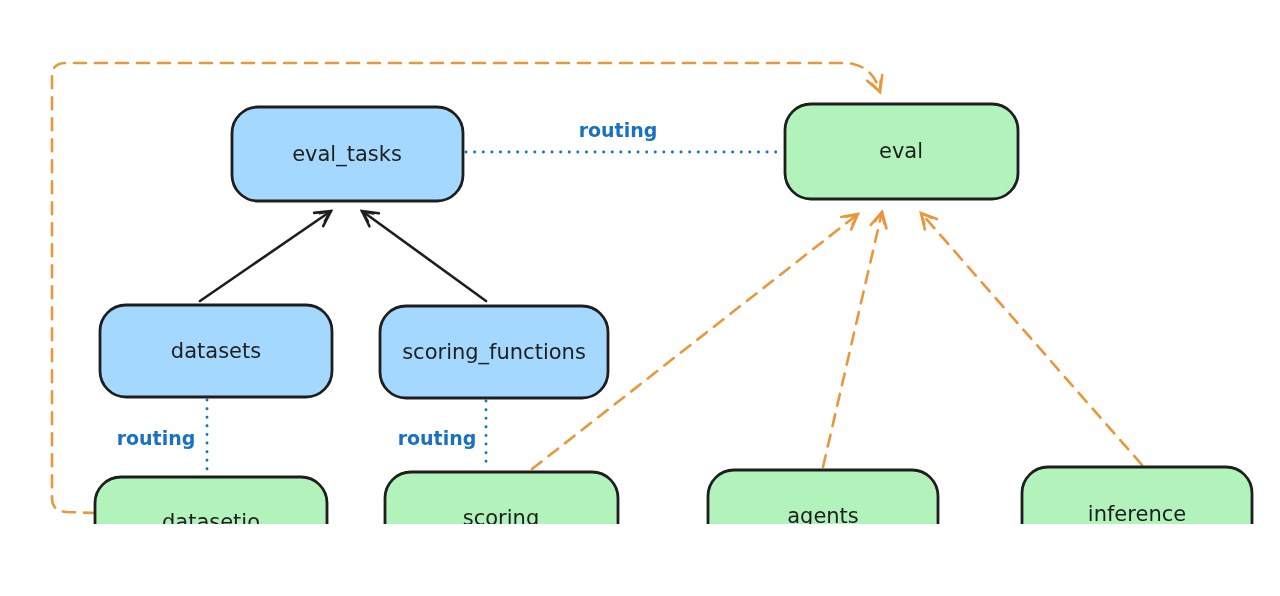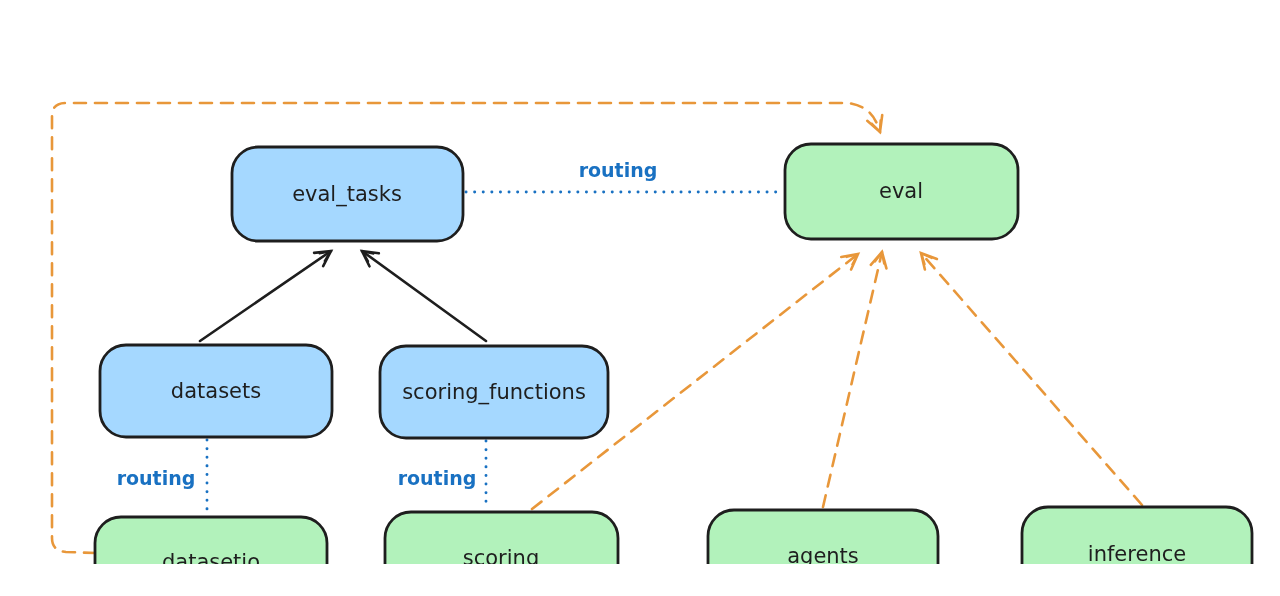--- a/index.html
+++ b/index.html
@@ -2,21 +2,20 @@
 <html><head>
 <meta charset="utf-8">
 <style>
   html,body{margin:0;padding:0;background:#ffffff;}
   .canvas{
     position:relative;
     width:1280px;height:524px;
     background:#ffffff;
     font-family:"DejaVu Sans", sans-serif;
     overflow:hidden;
-    margin-top:40px;
   }
   svg{display:block;}
   .node-rect{stroke:#1e1e1e;stroke-width:2.8;}
   .node-label{
     font-family:"DejaVu Sans", sans-serif;
     font-size:21px;fill:#1e1e1e;
     text-anchor:middle;
   }
   .routing-label{
     font-family:"DejaVu Sans", sans-serif;

